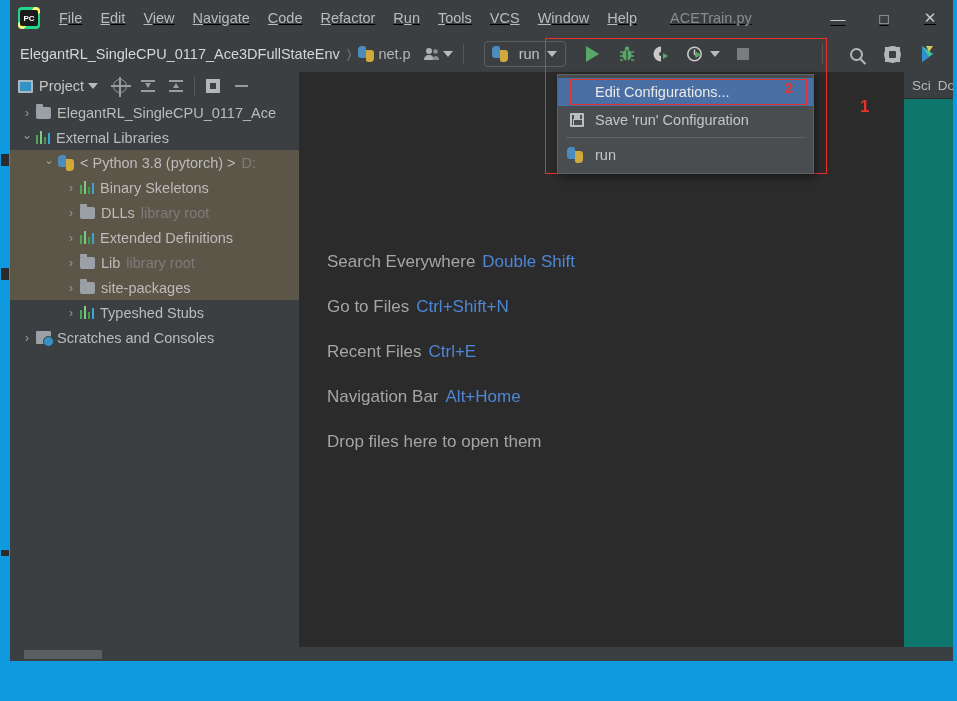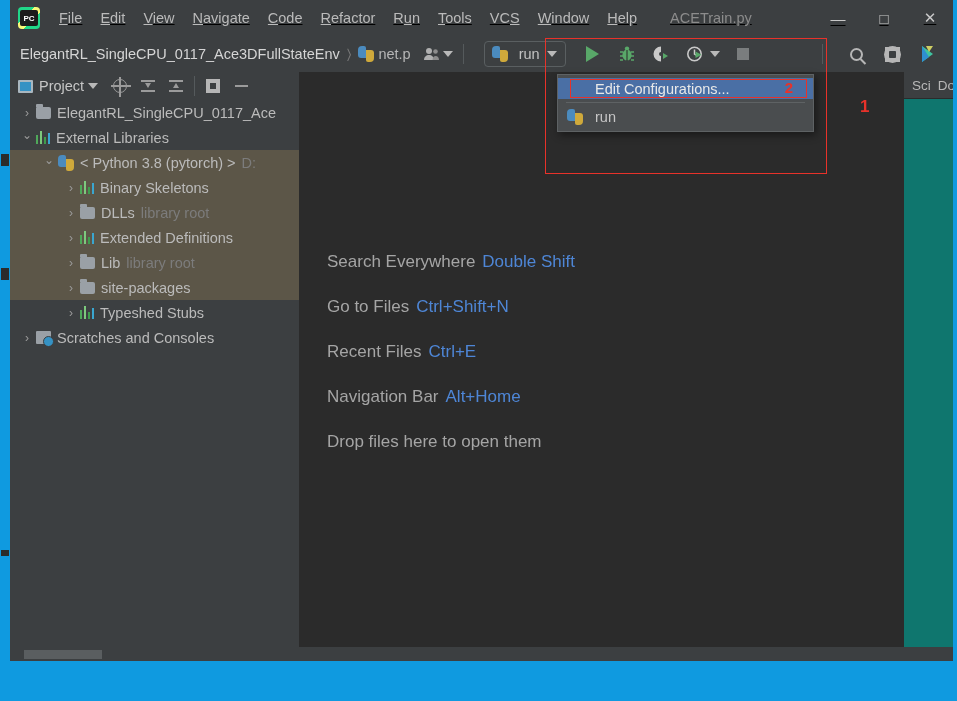--- a/index.html
+++ b/index.html
@@ -127,21 +127,21 @@
   .gear::after{content:"";position:absolute;inset:-3px;border-top:4px solid #b6b6b6;border-bottom:4px solid #b6b6b6;}
 
   
   #run-menu {
     position: absolute; left: 557px; top: 74px; width: 257px;
     background: #4a4d4f; border: 1px solid #5e6264; z-index: 50;
     padding: 3px 0 4px 0;
     box-shadow: 2px 3px 8px rgba(0,0,0,.45);
   }
   .menu-row {
-    height: 21px; display: flex; align-items: center; gap: 9px;
+    height: 28px; display: flex; align-items: center; gap: 9px;
     padding: 0 10px; color: #c5c5c5; font-size: 14.5px; position: relative;
   }
   .menu-row.selected { background: #4a6fa5; color: #e9e9e9; }
   .menu-ico { width: 18px; display:flex; align-items:center; justify-content:center; flex:none; }
   .save-ico {
     width: 14px; height: 14px; border: 2px solid #bdbdbd; position: relative; border-radius: 1px;
   }
   .save-ico::before { content:""; position:absolute; left:2px; top:0; width:6px;height:4px;background:#bdbdbd; }
   .save-ico::after  { content:""; position:absolute; left:1px; bottom:0; width:8px;height:5px;border:1px solid #bdbdbd;border-bottom:none; }
   .menu-divider { height:1px; background:#5e6264; margin: 3px 8px; }
@@ -366,20 +366,26 @@
 
   <div id="run-menu">
 
     <div class="menu-row selected">
       <span class="menu-ico"></span>
       <span>Edit Configurations...</span>
       <span id="annot-2">2</span>
       <span id="edit-conf-box"></span>
     </div>
 
+    <div class="menu-row">
+      <span class="menu-ico">
+        <span class="save-ico"></span>
+      </span>
+      <span>Save 'run' Configuration</span>
+    </div>
 
     <div class="menu-divider"></div>
 
     <div class="menu-row">
       <span class="menu-ico">
         <span class="py-icon"></span>
       </span>
       <span>run</span>
     </div>
   </div>

